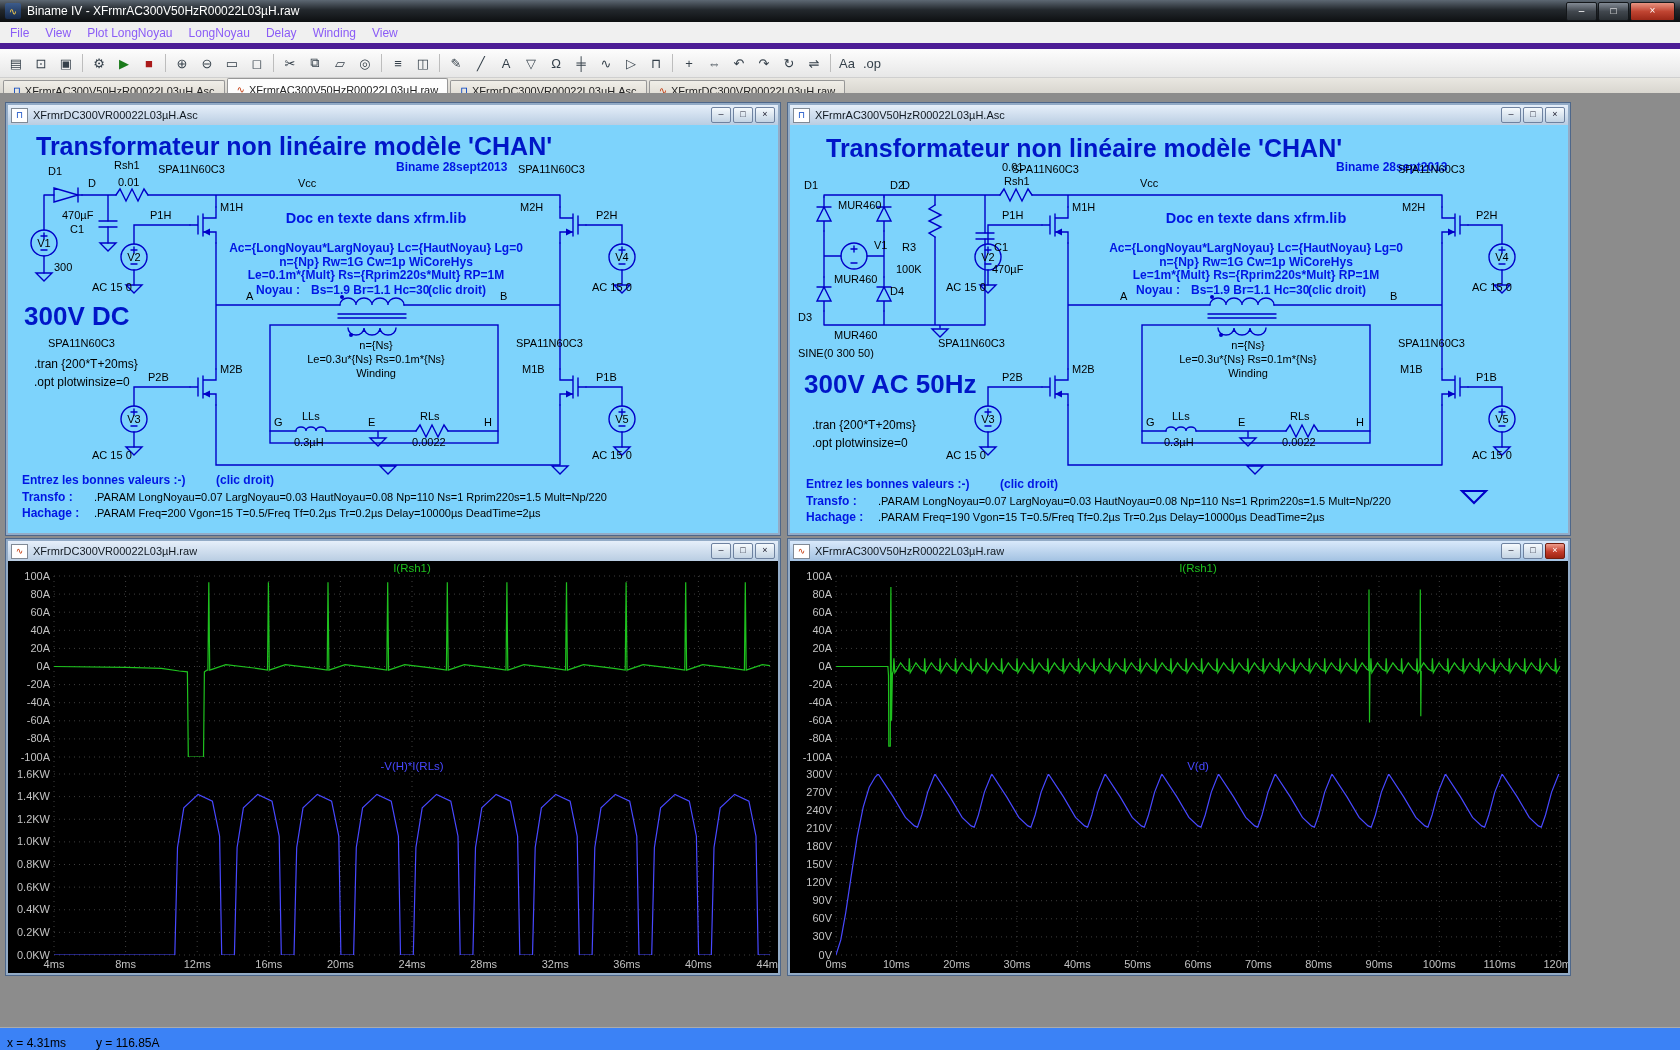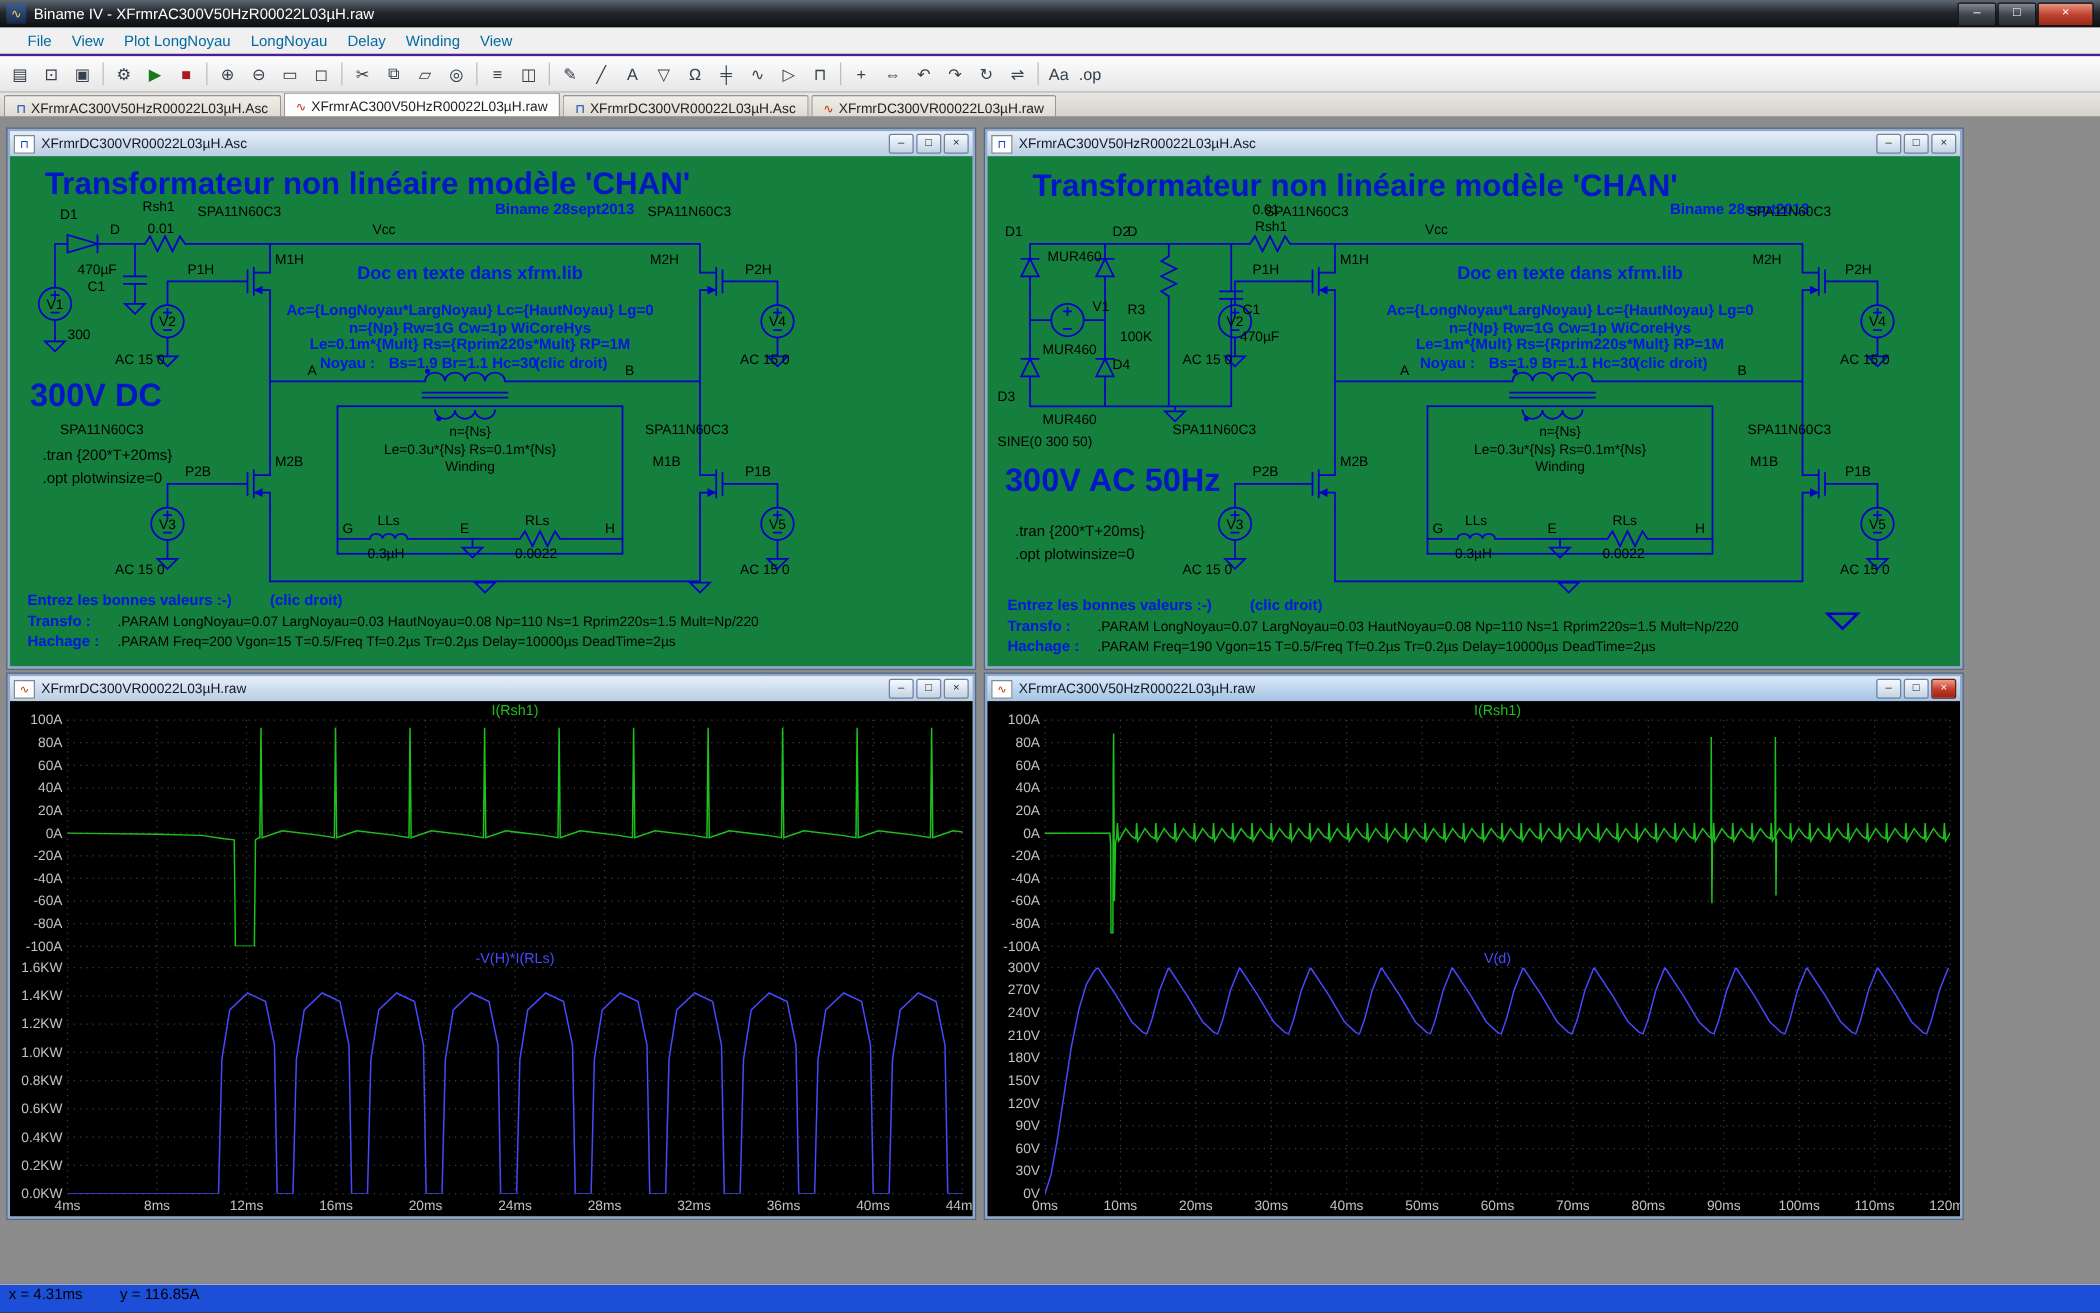--- a/index.html
+++ b/index.html
@@ -6,21 +6,21 @@
   body{font-family:"Liberation Sans",sans-serif;}
   .app{position:relative;width:1680px;height:1050px;background:#8c8c8c;overflow:hidden;}
 
   
   .titlebar{height:22px;background:linear-gradient(#5d6873,#23282d 45%,#0d0f11);display:flex;align-items:center;color:#fff;font-size:12px;padding:0 5px;}
   .app-icon{width:16px;height:16px;margin-right:6px;background:linear-gradient(#3c5c8c,#16294a);color:#ffd24a;font-size:10px;display:flex;align-items:center;justify-content:center;border-radius:2px;}
   .main-controls{margin-left:auto;display:flex;gap:1px;}
   .mc-btn{width:29px;height:17px;border:1px solid #14171a;border-radius:2px;background:linear-gradient(#828a94,#41474e 50%,#2a2f34);color:#fff;font-size:10px;line-height:15px;text-align:center;}
   .mc-close{width:43px;background:linear-gradient(#e89482,#c04532 50%,#9c2818);}
 
-  .menubar{height:21px;background:#f0f0f0;display:flex;align-items:center;font-size:12px;color:#0369a1;border-bottom:2px solid #4c1d95;padding-left:14px;}
+  .menubar{height:21px;background:#f0f0f0;display:flex;align-items:center;font-size:12px;color:#8b5cf6;border-bottom:6px solid #4c1d95;padding-left:2px;}
   .menu-item{padding:2px 8px;}
 
   .toolbar{height:28px;background:linear-gradient(#fdfdfd,#e7e7e7);border-bottom:1px solid #cfcfcf;display:flex;align-items:center;padding-left:4px;gap:1px;}
   .tb-icon{width:22px;height:22px;display:flex;align-items:center;justify-content:center;font-size:13px;color:#35404a;border:1px solid transparent;border-radius:2px;}
   .tb-sep{width:1px;height:18px;background:#bdbdbd;margin:0 3px;}
 
   .tabbar{height:22px;background:linear-gradient(#e9e7e1,#d1cec7);display:flex;align-items:flex-end;padding-left:3px;gap:2px;border-bottom:1px solid #979797;}
   .tab{height:19px;display:flex;align-items:center;gap:4px;padding:0 9px;font-size:11px;background:linear-gradient(#f0eee8,#dbd7ce);border:1px solid #979797;border-bottom:none;border-radius:2px 2px 0 0;color:#222;white-space:nowrap;}
   .tab.active{background:#fdfdfd;height:21px;font-weight:normal;}
   .tab-icon{font-size:10px;}
@@ -30,42 +30,42 @@
 
   .win{position:absolute;box-sizing:border-box;border:2px solid #93abc6;outline:1px solid #4e678a;background:#c8c8c8;}
   .win-tb{height:20px;background:linear-gradient(#e6effa,#b9cde2);display:flex;align-items:center;padding:0 3px;font-size:11px;color:#101820;gap:5px;border-bottom:1px solid #8fa5bc;}
   .win.active .win-tb{background:linear-gradient(#d9e9fb,#a3c2e2);}
   .win-tb-icon{width:15px;height:13px;font-size:9px;display:flex;align-items:center;justify-content:center;background:#fff;border:1px solid #808a96;}
   .win-title{white-space:nowrap;overflow:hidden;}
   .win-btns{margin-left:auto;display:flex;gap:2px;}
   .win-btn{width:18px;height:14px;font-size:9px;line-height:12px;text-align:center;border:1px solid #6e82a0;border-radius:2px;background:linear-gradient(#f6fafd,#c3d3e3);color:#223;}
   .win-btn.close-active{background:linear-gradient(#ef9d8c,#c23b2a 55%,#9e2412);color:#fff;border-color:#701d10;}
   .win-content{position:absolute;top:20px;left:0;right:0;bottom:0;overflow:hidden;}
-  .schem .win-content{background:#15803d;}
+  .schem .win-content{background:#7dd3fc;}
   .plotwin .win-content{background:#000;}
   .win-content svg{display:block;width:100%;height:100%;}
 
   
   svg text{font-family:"Liberation Sans",sans-serif;}
   .w{stroke:#0000c8;color:#0000c8;fill:none;stroke-width:1.4;stroke-linecap:round;}
   .wf{fill:#0000c8;stroke:none;}
   .tk{font-size:11px;fill:#000;}
   .td{font-size:12px;fill:#000;}
   .tc{font-size:12px;font-weight:bold;fill:#0016e4;}
   .tch{font-size:14.5px;font-weight:bold;fill:#0016e4;}
   .tt{font-size:25px;font-weight:bold;fill:#0016c8;}
   .tb2{font-size:26px;font-weight:bold;fill:#0016c8;}
 
   
   .pgrid{stroke:#3e3e3e;stroke-width:1;stroke-dasharray:1,4;}
   .ptick{fill:#c2c2c2;font-size:11px;}
   .plabel{font-size:11.5px;}
   .trace{fill:none;stroke-width:1.2;}
 
-  .statusbar{position:absolute;left:0;right:0;bottom:0;height:22px;background:#1d4ed8;border-top:1px solid #ababab;display:flex;align-items:flex-start;font-size:12px;color:#000;padding-left:7px;gap:30px;}
+  .statusbar{position:absolute;left:0;right:0;bottom:0;height:22px;background:#3b82f6;border-top:1px solid #ababab;display:flex;align-items:flex-end;font-size:12px;color:#000;padding-left:7px;gap:30px;}
 </style>
 </head>
 <body>
 
 <svg width="0" height="0" style="position:absolute">
   <defs>
     <symbol id="nmos" overflow="visible">
       <path fill="none" d="M-18,0 H-10 M-10,-9 V9 M-5,-11 V11 M-5,-7 H8 V-18 M-5,7 H8 V18"></path>
       <path stroke="none" fill="currentColor" d="M-5,7 L2,3.5 L2,10.5 Z"></path>
     </symbol>

